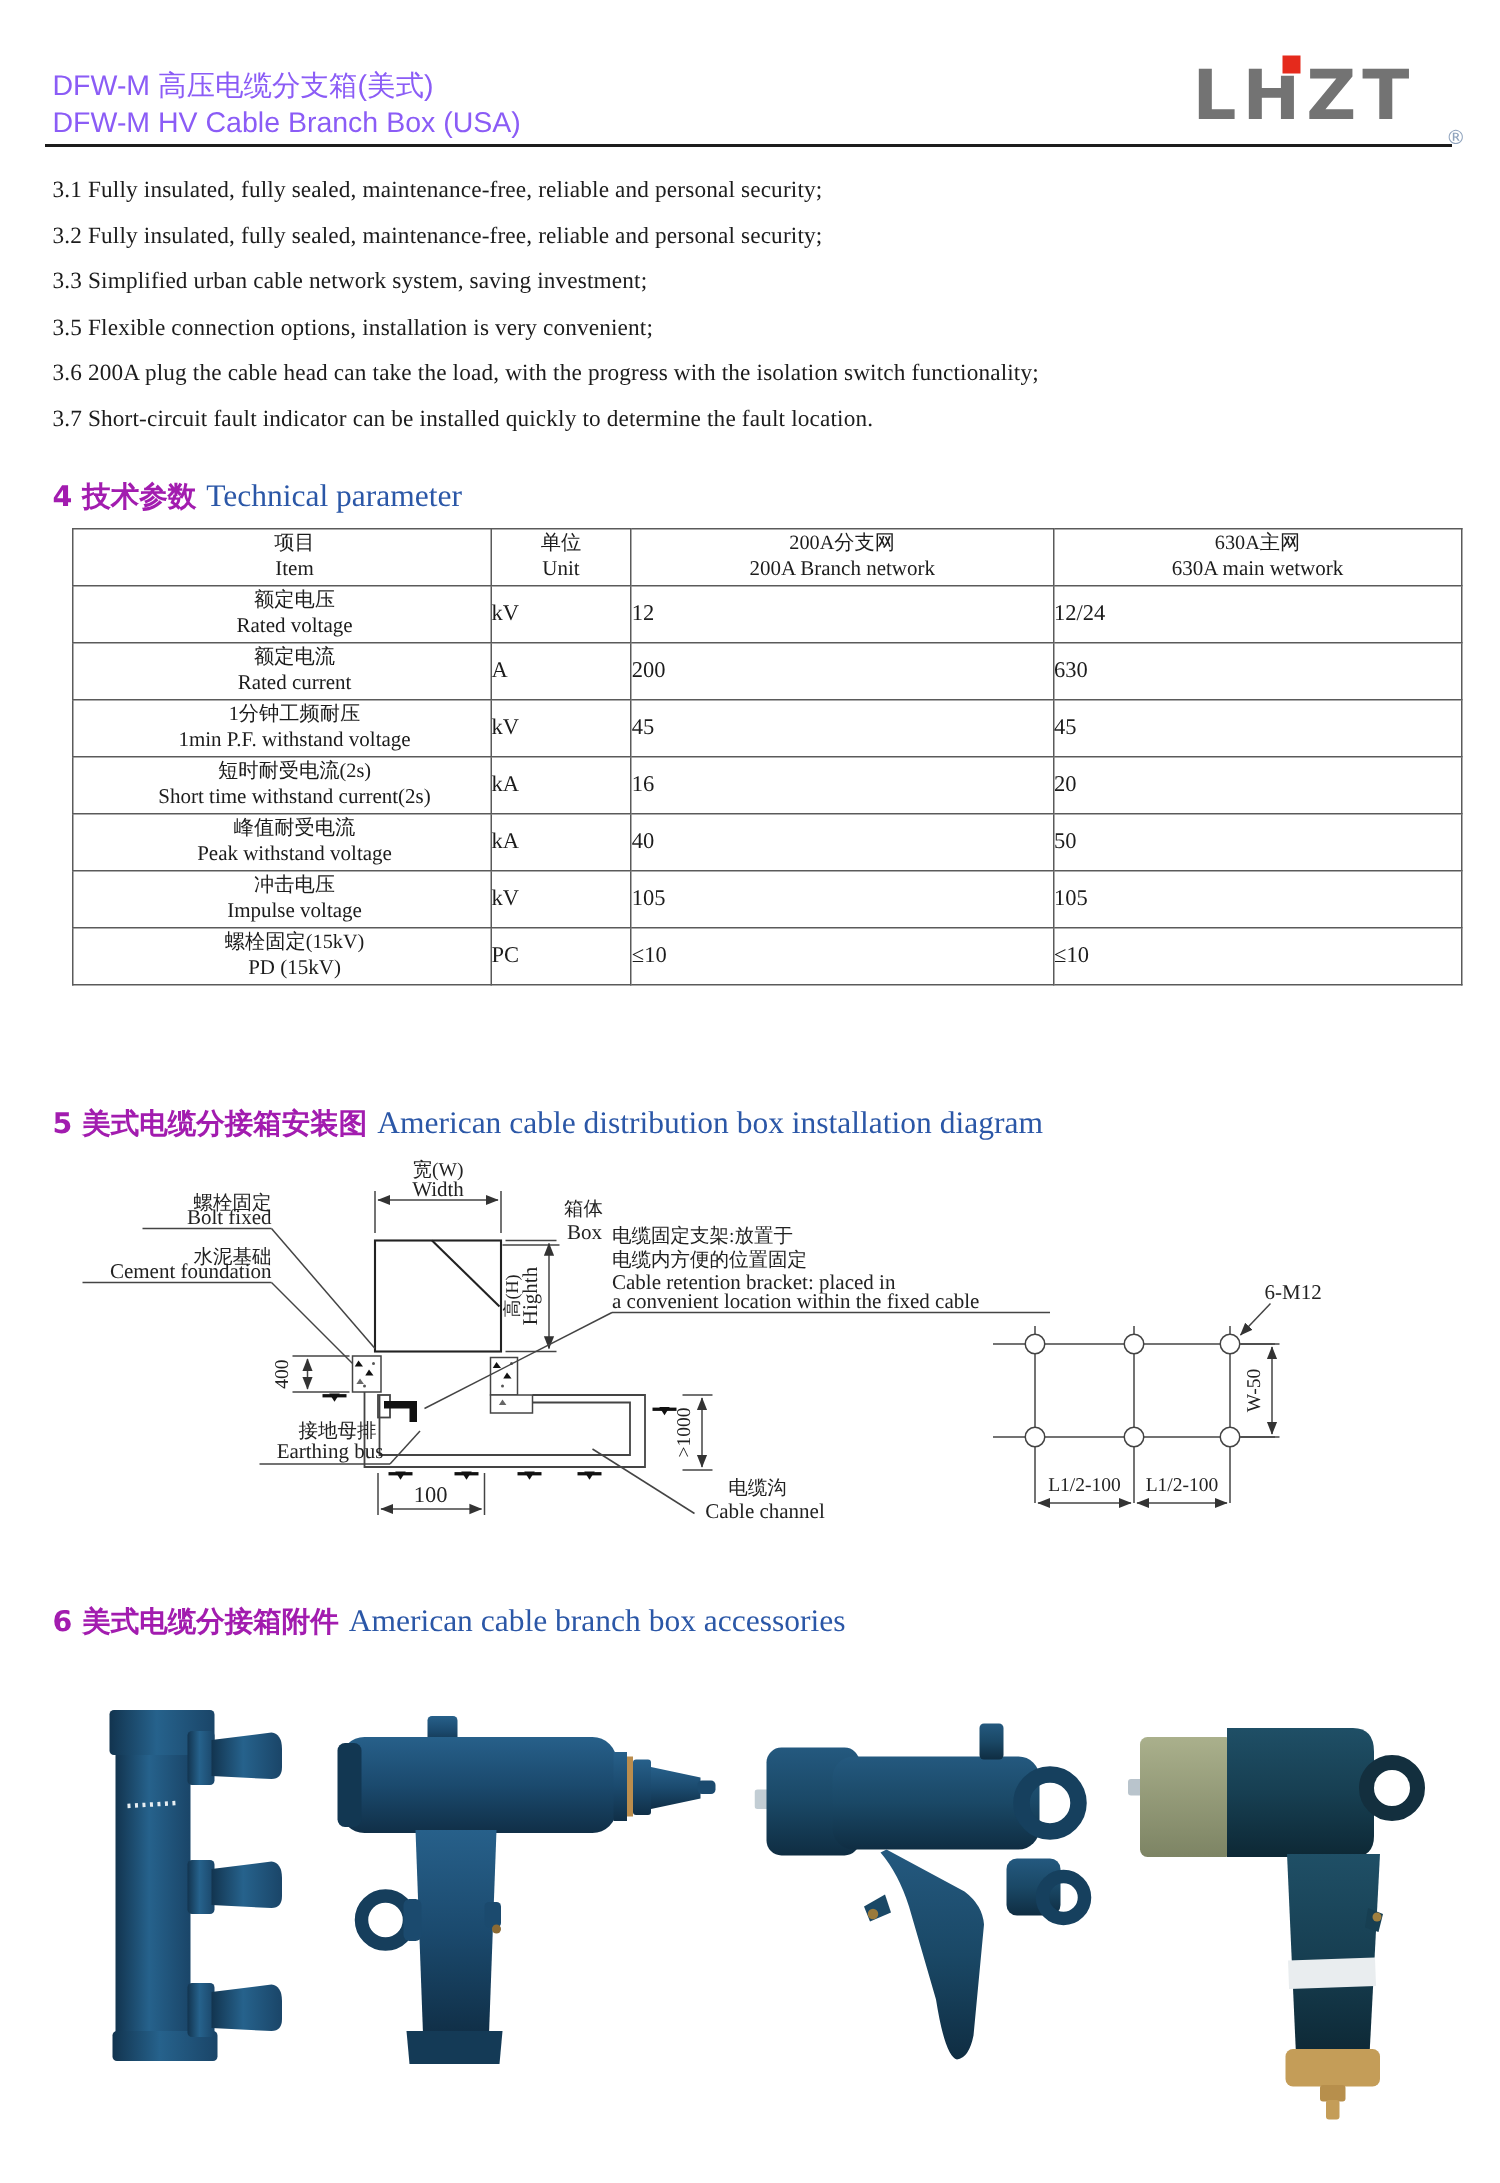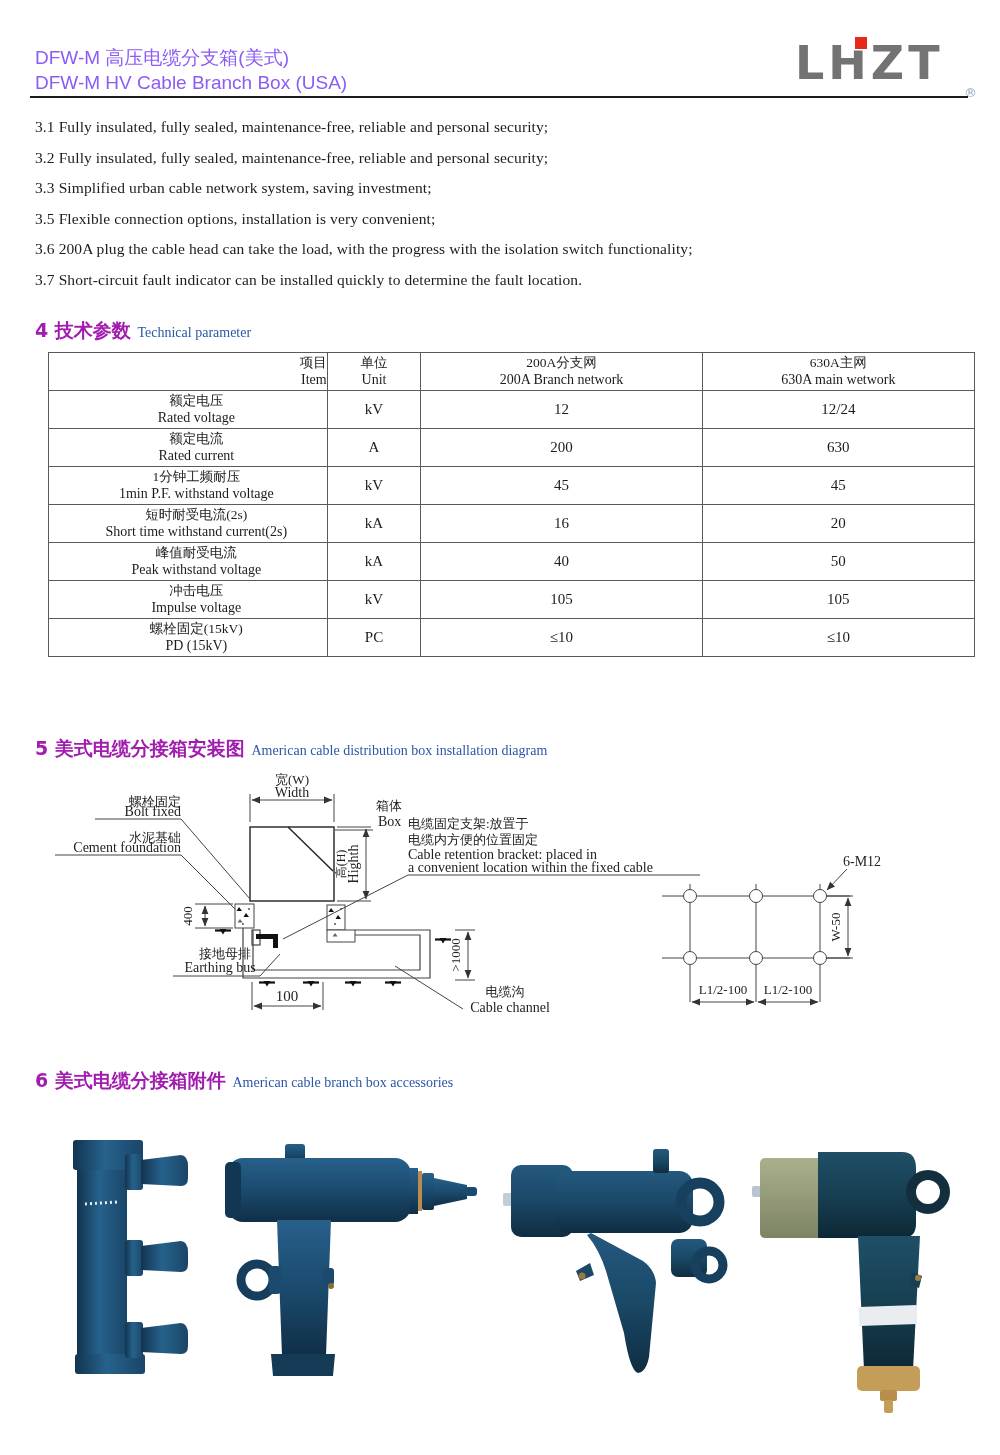--- a/index.html
+++ b/index.html
@@ -21,37 +21,37 @@
   .logo-reg { position:absolute; right:-12px; bottom:-4px; font-size:13px; color:#8fa3bd; font-family:"DejaVu Sans", sans-serif; }
   .header-rule { position:absolute; left:30px; top:96px; width:938px; border-top:2.5px solid #1c1c1c; }
 
   
   .features { position:absolute; left:35px; top:118px; width:930px; list-style:none; }
   .features li { font-size:15.5px; margin-bottom:12.5px; letter-spacing:0.1px; }
 
   
   .sec-head { position:absolute; left:35px; white-space:nowrap; }
   .sec-head .zh { font-family:"DejaVu Sans", sans-serif; font-weight:bold; font-size:19px; color:#a21caf; }
-  .sec-head .en { font-family:"Liberation Serif", serif; font-size:14px; color:#2b57a7;text-align:center; }
+  .sec-head .en { font-family:"Liberation Serif", serif; font-size:21px; color:#2b57a7;text-align:center; }
   #head-4 { top:318px; }
   #head-5 { top:736px; }
   #head-6 { top:1068px; }
 
   
   .param-table { position:absolute; left:48px; top:352px; width:927px; border-collapse:collapse; table-layout:fixed; }
   .param-table col.c-item   { width:30.1%; }
   .param-table col.c-unit   { width:10.1%; }
   .param-table col.c-branch { width:30.4%; }
   .param-table col.c-main   { width:29.4%; }
   .param-table td, .param-table th { border:1px solid #5a5a5a; font-weight:normal; vertical-align:middle; }
   .param-table tr { height:38px; }
   .cell-stack { display:block; line-height:1.18; }
   th .cell-stack { text-align:center; font-size:14px; }
   td.item-cell { text-align:center; padding-left:17px; font-size:14px; }
-  td.val-cell  { text-align:center; font-size:15px; }
+  td.val-cell  { font-size:15px; }
   .zh-line { font-size:13.5px; }
 
   
   .diagram-wrap { position:absolute; left:35px; top:772px; width:930px; height:260px; }
   .diagram-wrap svg text { font-family:"Liberation Serif", serif; fill:#222; }
 
   
   .photos { position:absolute; left:55px; top:1118px; width:910px; display:flex; gap:24px; align-items:flex-start; }
 </style>
 </head>
@@ -85,21 +85,21 @@
 <table class="param-table">
   <colgroup>
       <col class="c-item">
       <col class="c-unit">
       <col class="c-branch">
       <col class="c-main">
     </colgroup>
   <thead>
     <tr>
       <th>
-        <span class="cell-stack" style="text-align:right;padding-left:17px;"><span class="zh-line">项目</span><br><span>Item</span></span>
+        <span class="cell-stack" style="text-align:center;padding-left:17px;"><span class="zh-line">项目</span><br><span>Item</span></span>
       </th>
       <th>
         <span class="cell-stack"><span class="zh-line">单位</span><br><span>Unit</span></span>
       </th>
       <th>
         <span class="cell-stack"><span class="zh-line">200A分支网</span><br><span>200A Branch network</span></span>
       </th>
       <th>
         <span class="cell-stack"><span class="zh-line">630A主网</span><br><span>630A main wetwork</span></span>
       </th>

